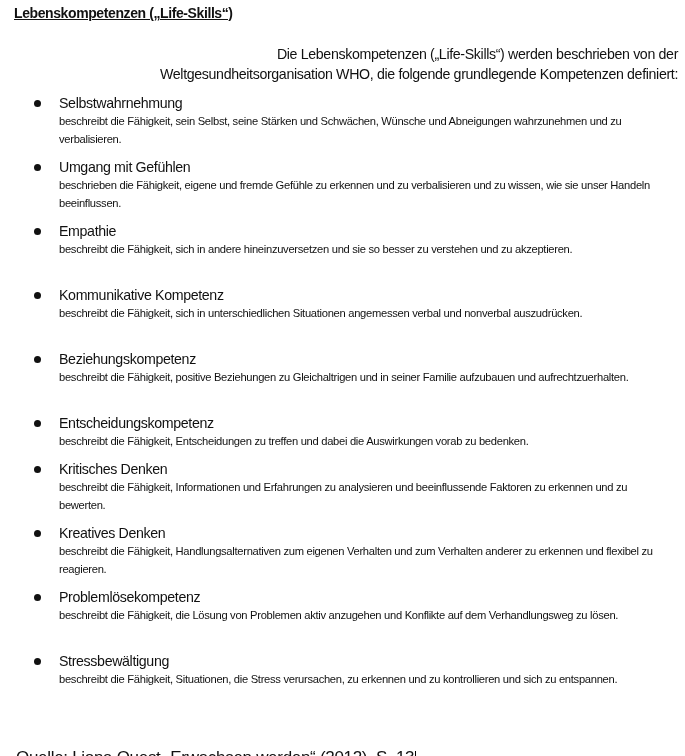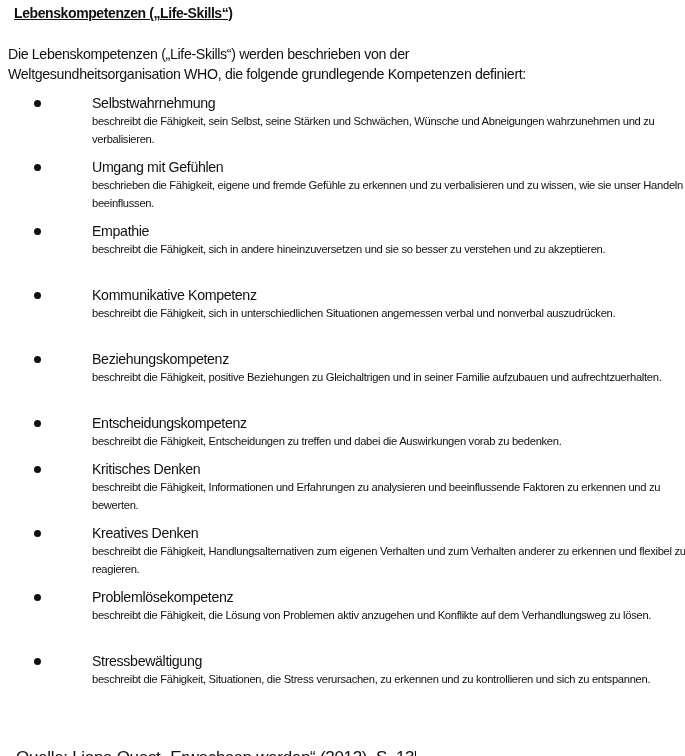--- a/index.html
+++ b/index.html
@@ -28,30 +28,30 @@
     }
     .intro {
       position: absolute;
       left: 8px;
       top: 44px;
       width: 670px;
       font-size: 14.2px;
       line-height: 20px;
       letter-spacing: -0.35px;
     }
-    .intro div { white-space: nowrap; }
+    .intro div { white-space: nowrap; text-align: right; }
     .list {
       position: absolute;
       left: 0;
       top: 94px;
       width: 685px;
     }
     .item {
       position: relative;
-      padding-left: 92px;
+      padding-left: 59px;
       height: 64px;
     }
     .item.short { height: 46px; }
     .bullet {
       position: absolute;
       left: 34px;
       top: 6px;
       width: 7px;
       height: 7px;
       border-radius: 50%;

